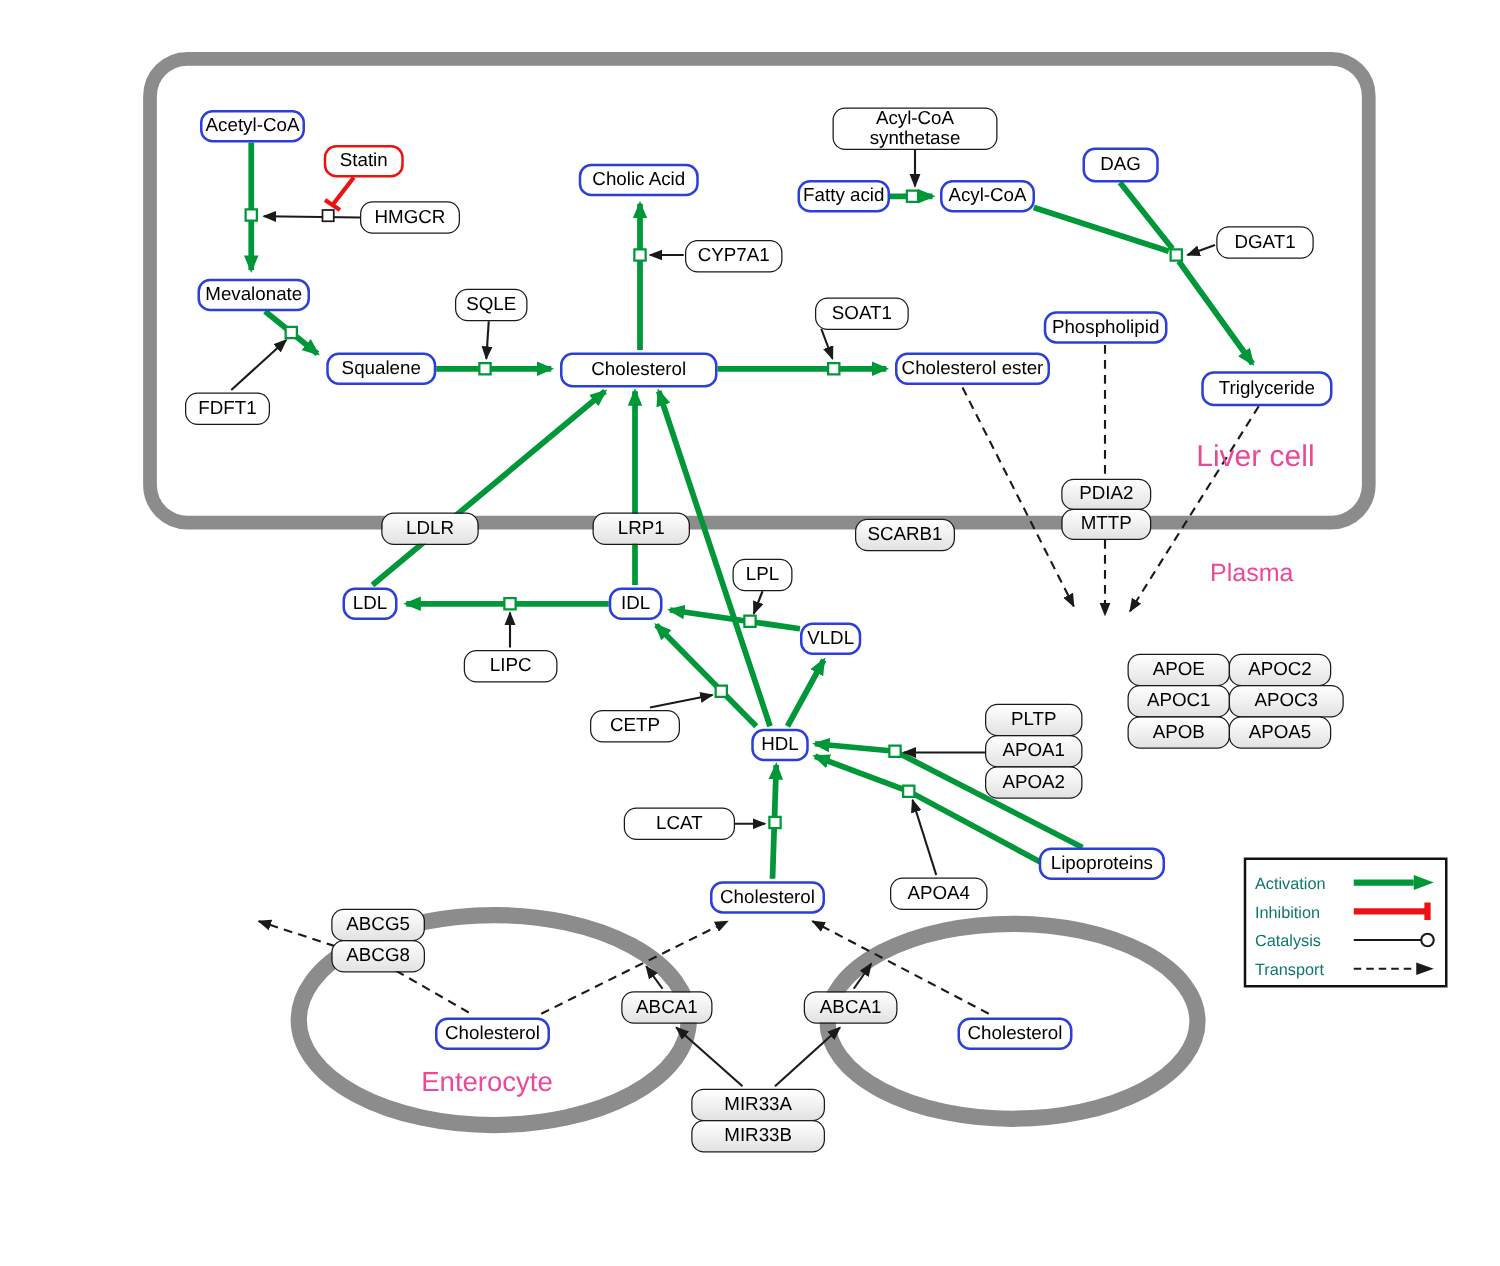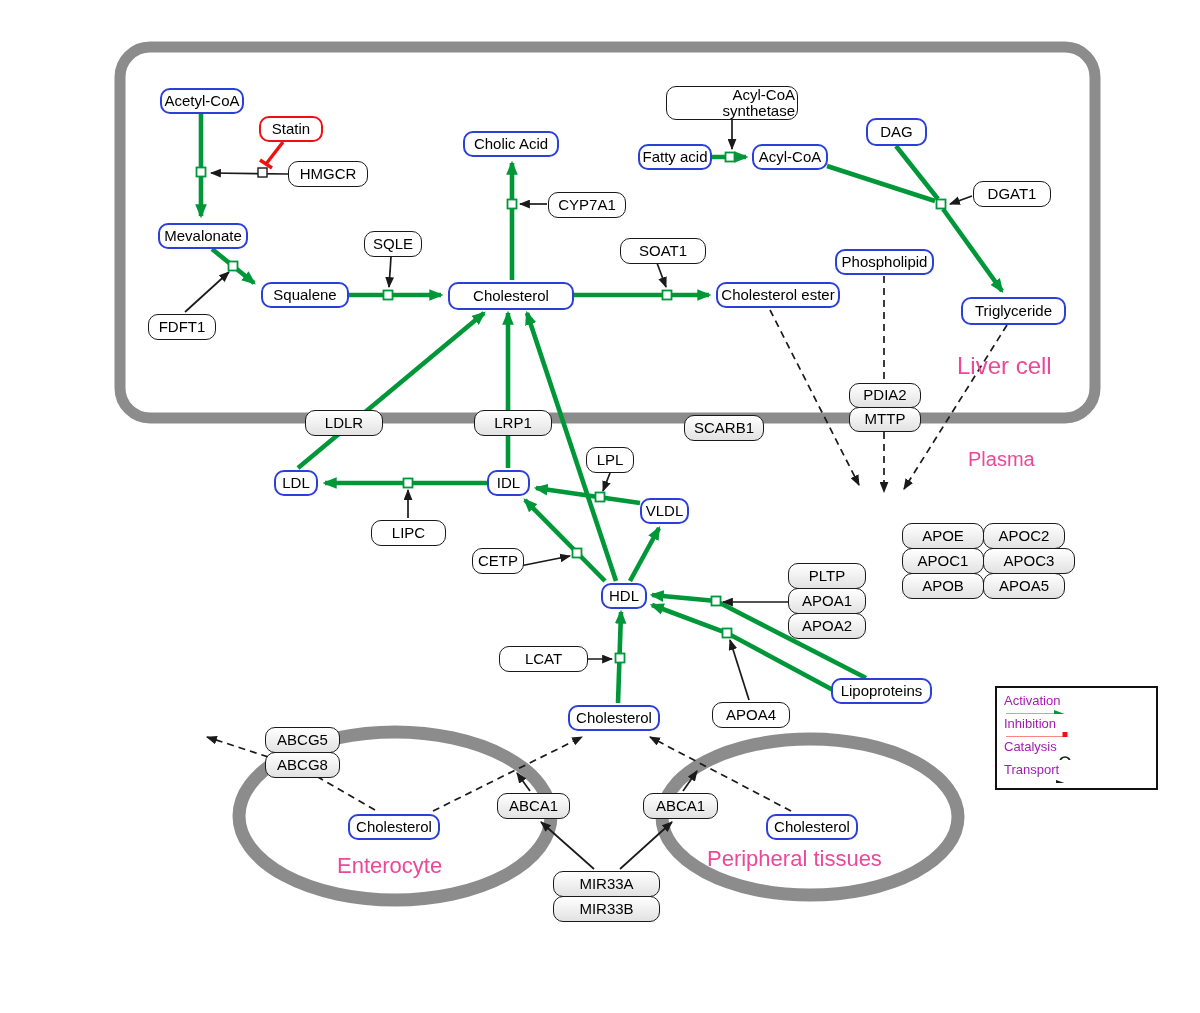--- a/index.html
+++ b/index.html
@@ -3,29 +3,29 @@
 <meta charset="utf-8">
 <style>
   html,body{margin:0;padding:0;background:#fff;}
   #stage{position:relative;width:1200px;height:1013px;background:#fff;overflow:hidden;
          font-family:"Liberation Sans",sans-serif;}
   svg.canvas{position:absolute;left:0;top:0;}
   .box{position:absolute;box-sizing:border-box;display:flex;align-items:center;justify-content:center;
        text-align:center;font:15px/1.08 "Liberation Sans",sans-serif;color:#000;background:#fff;
        height:26px;padding:1px 2px;border-radius:10px;}
   .metab{border:2px solid #2B3FD9;}
-  .enzyme{border:1.6px solid #1a1a1a;text-align:right;}
+  .enzyme{border:1.6px solid #1a1a1a;}
   .cell{border:1.6px solid #1a1a1a;background:linear-gradient(#ffffff,#e2e2e2);}
   .statin{border:2px solid #EE1111;}
   .region-label{position:absolute;font-weight:normal;color:#ec4899;background:transparent;}
   .legend{position:absolute;left:995px;top:686px;width:163px;height:104px;border:2.5px solid #111;
           background:#fff;box-sizing:border-box;padding:5px 7px;display:flex;flex-direction:column;
           justify-content:space-between;}
-  .legend-row{display:flex;align-items:flex-start;justify-content:space-between;height:21px;
-              font:13px "Liberation Sans",sans-serif;color:#a21caf;flex-direction:column;}
+  .legend-row{display:flex;align-items:flex-end;justify-content:space-between;height:21px;
+              font:13px "Liberation Sans",sans-serif;color:#0f766e;}
 </style>
 </head>
 <body>
 
 <div id="stage">
 
   <svg class="canvas" width="1200" height="1013" viewBox="0 0 1200 1013">
     <defs>
       <marker id="mAG" viewBox="0 0 12 10" refX="10" refY="5" markerWidth="14" markerHeight="12" orient="auto" markerUnits="userSpaceOnUse">
           <path d="M0 0 L12 5 L0 10 z" fill="#009739"></path>
@@ -134,26 +134,26 @@
   <div class="box metab" style="left:348px;top:814px;width:92px">Cholesterol</div>
   <div class="box metab" style="left:766px;top:814px;width:92px">Cholesterol</div>
   <div class="box metab" style="left:831px;top:678px;width:101px">Lipoproteins</div>
 
   <div class="box statin" style="left:259px;top:116px;width:64px">Statin</div>
 
   <div class="box enzyme" style="left:288px;top:161px;width:80px">HMGCR</div>
   <div class="box enzyme" style="left:148px;top:314px;width:68px">FDFT1</div>
   <div class="box enzyme" style="left:364px;top:231px;width:58px">SQLE</div>
   <div class="box enzyme" style="left:548px;top:192px;width:78px">CYP7A1</div>
-  <div class="box enzyme" style="left:620px;top:238px;width:86px">SOAT1</div>
+  <div class="box enzyme" style="left:652px;top:238px;width:75px">SOAT1</div>
   <div class="box enzyme" style="left:666px;top:86px;width:132px;height:34px">Acyl-CoA synthetase</div>
   <div class="box enzyme" style="left:973px;top:181px;width:78px">DGAT1</div>
   <div class="box enzyme" style="left:586px;top:447px;width:48px">LPL</div>
   <div class="box enzyme" style="left:371px;top:520px;width:75px">LIPC</div>
-  <div class="box enzyme" style="left:472px;top:548px;width:52px">CETP</div>
+  <div class="box enzyme" style="left:472px;top:568px;width:72px">CETP</div>
   <div class="box enzyme" style="left:499px;top:646px;width:89px">LCAT</div>
   <div class="box enzyme" style="left:712px;top:702px;width:78px">APOA4</div>
 
   <div class="box cell" style="left:849px;top:383px;width:72px;height:25px">PDIA2</div>
   <div class="box cell" style="left:849px;top:407px;width:72px;height:25px">MTTP</div>
   <div class="box cell" style="left:684px;top:415px;width:80px">SCARB1</div>
   <div class="box cell" style="left:305px;top:410px;width:78px">LDLR</div>
   <div class="box cell" style="left:474px;top:410px;width:78px">LRP1</div>
   <div class="box cell" style="left:788px;top:563px;width:78px">PLTP</div>
   <div class="box cell" style="left:788px;top:588px;width:78px">APOA1</div>
@@ -167,21 +167,20 @@
   <div class="box cell" style="left:265px;top:727px;width:75px">ABCG5</div>
   <div class="box cell" style="left:265px;top:752px;width:75px">ABCG8</div>
   <div class="box cell" style="left:497px;top:793px;width:73px">ABCA1</div>
   <div class="box cell" style="left:643px;top:793px;width:75px">ABCA1</div>
   <div class="box cell" style="left:553px;top:871px;width:107px">MIR33A</div>
   <div class="box cell" style="left:553px;top:896px;width:107px">MIR33B</div>
 
   <div class="region-label" style="left:957px;top:352px;font-size:24px">Liver cell</div>
   <div class="region-label" style="left:968px;top:448px;font-size:20px">Plasma</div>
   <div class="region-label" style="left:337px;top:853px;font-size:22px">Enterocyte</div>
-  <div class="region-label" style="left:707px;top:846px;font-size:22px">Peripheral tissues</div>
 
   <div class="legend">
     <div class="legend-row">
       <span>Activation</span>
       <svg width="68" height="16">
         <path d="M2 8 H50" stroke="#009739" stroke-width="5" fill="none"></path>
         <path d="M50 2 L66 8 L50 14 z" fill="#009739"></path>
       </svg>
     </div>
     <div class="legend-row">

